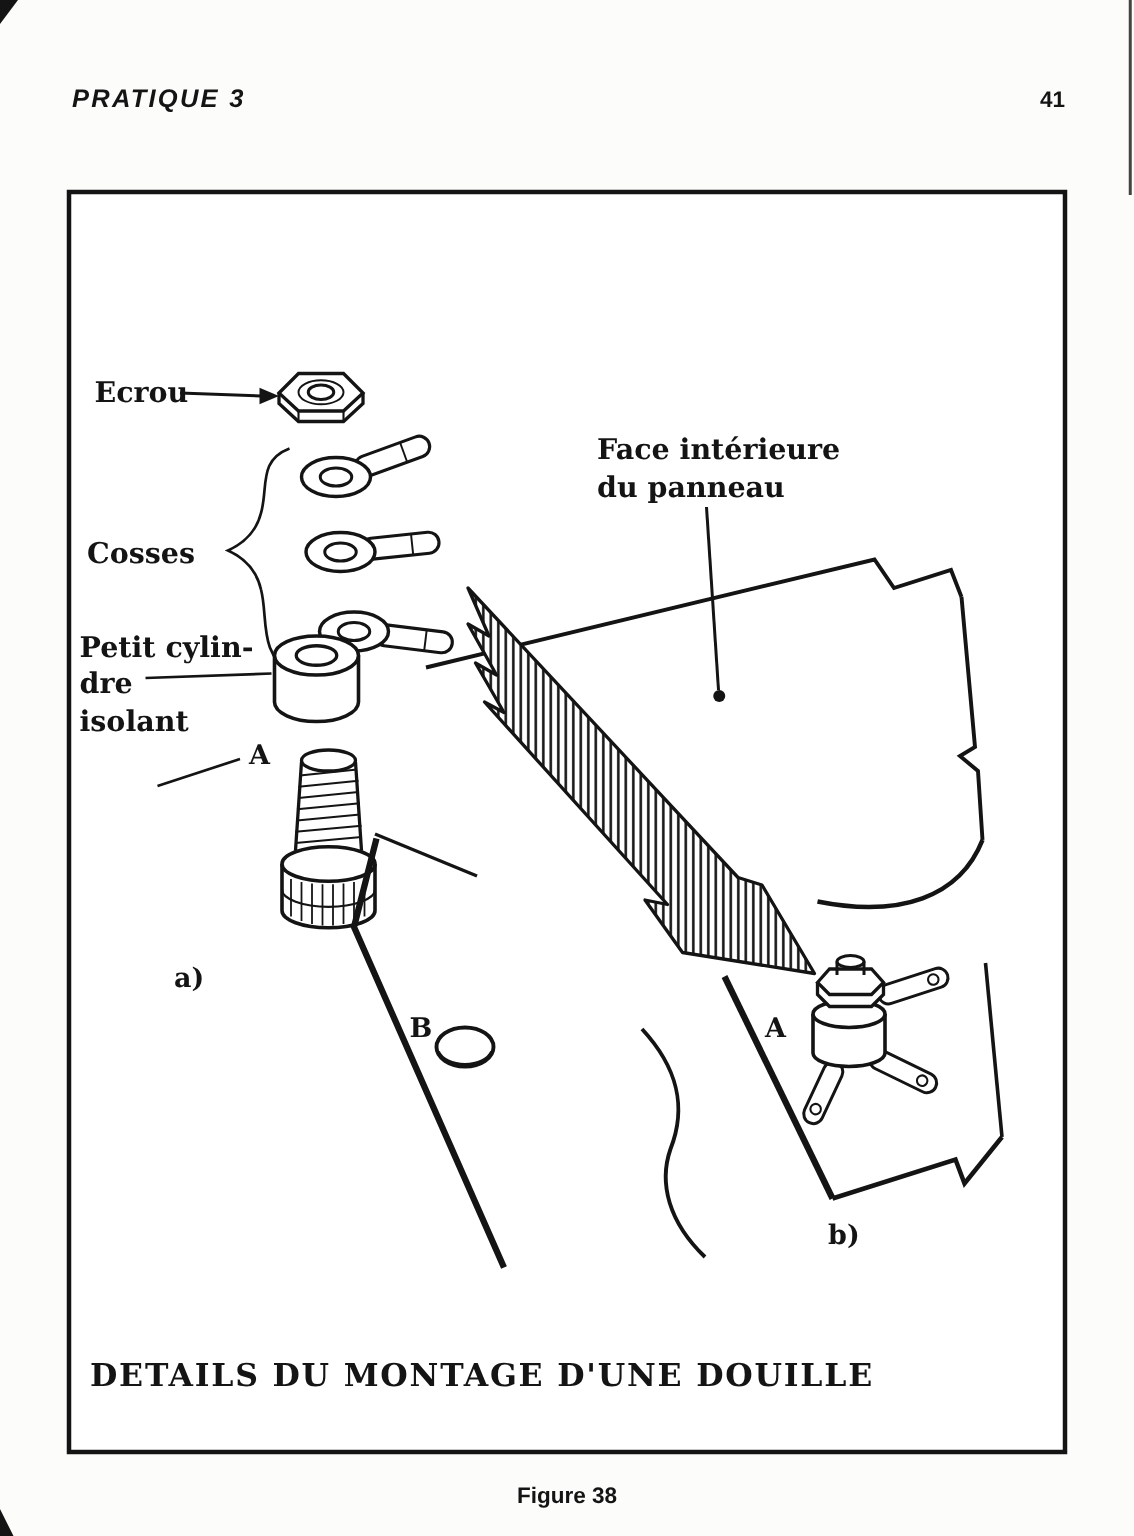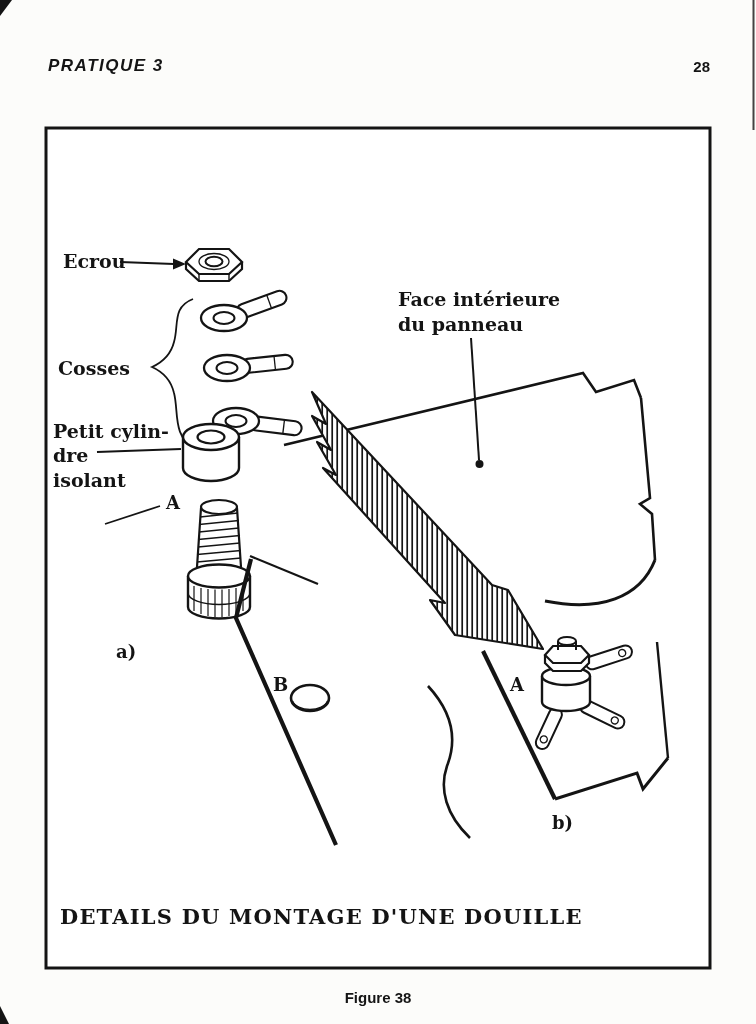--- a/index.html
+++ b/index.html
@@ -32,21 +32,21 @@
   .lbl  { font:bold 19px "DejaVu Serif", serif; fill:#141414; }
   .mk   { font:bold 18px "DejaVu Serif", serif; fill:#141414; }
   .title{ font:bold 21px "DejaVu Serif", serif; letter-spacing:1.2px; fill:#141414; }
 </style>
 </head>
 <body>
 
 <div class="page">
 
   <span class="running-header">PRATIQUE 3</span>
-  <span class="page-number">28</span>
+  <span class="page-number">41</span>
 
   <svg class="diagram" width="756" height="1024" viewBox="0 0 756 1024">
     <defs>
       <pattern id="hatch" width="5" height="8" patternUnits="userSpaceOnUse">
         <rect width="5" height="8" fill="#ffffff"></rect>
         <line x1="2.2" y1="0" x2="2.2" y2="8" stroke="#141414" stroke-width="1.7"></line>
       </pattern>
     </defs>
 
     <g fill="#141414">

